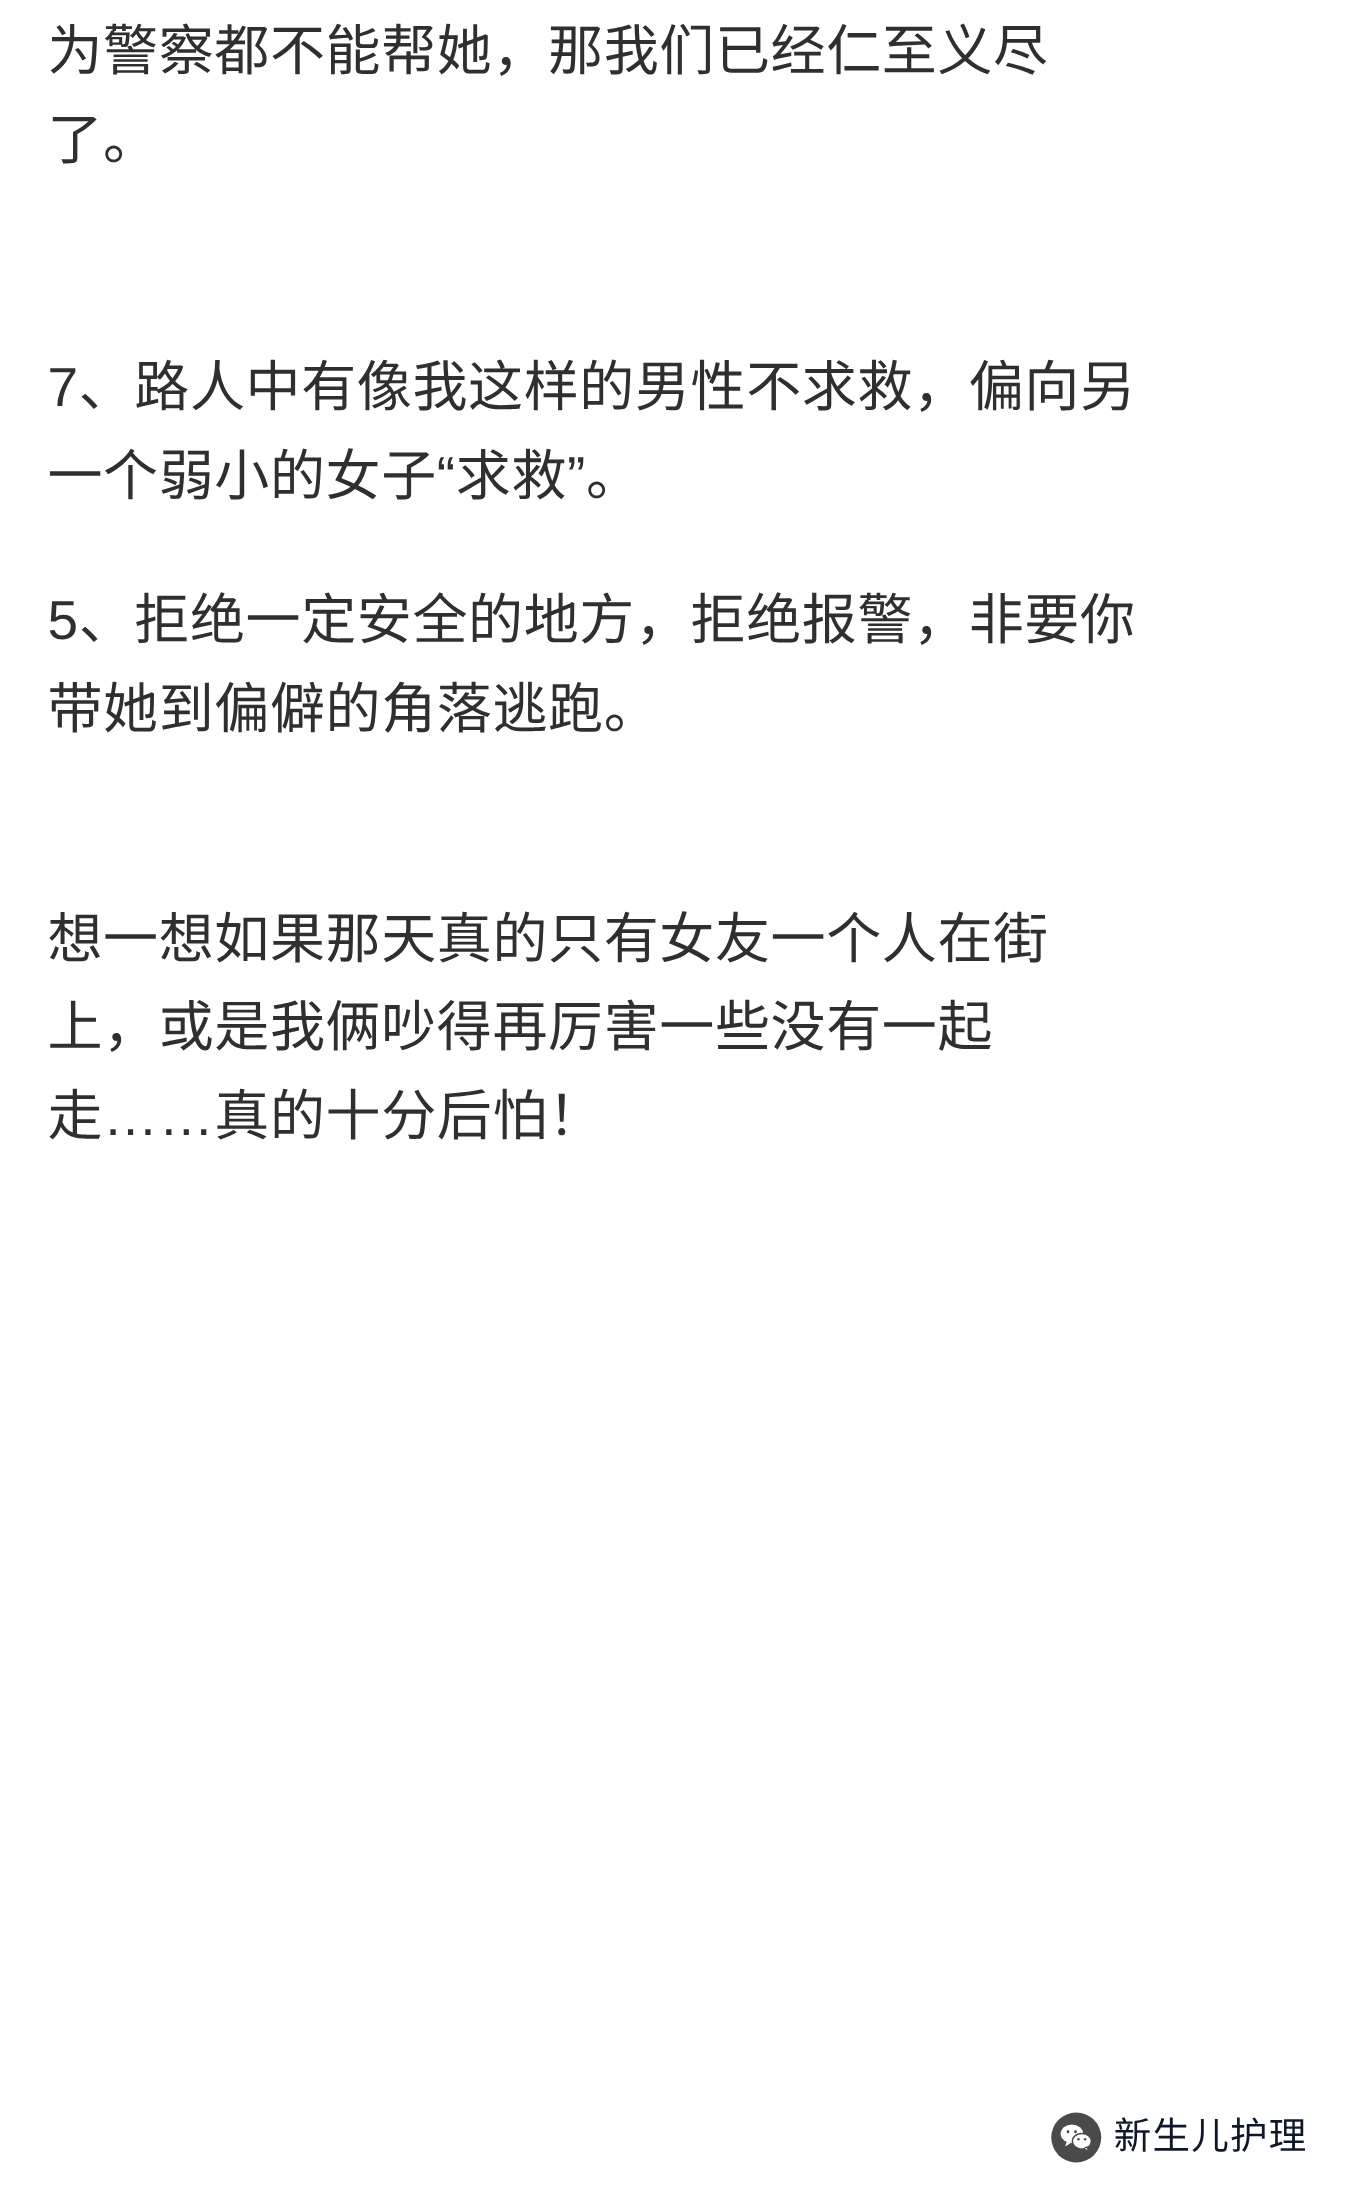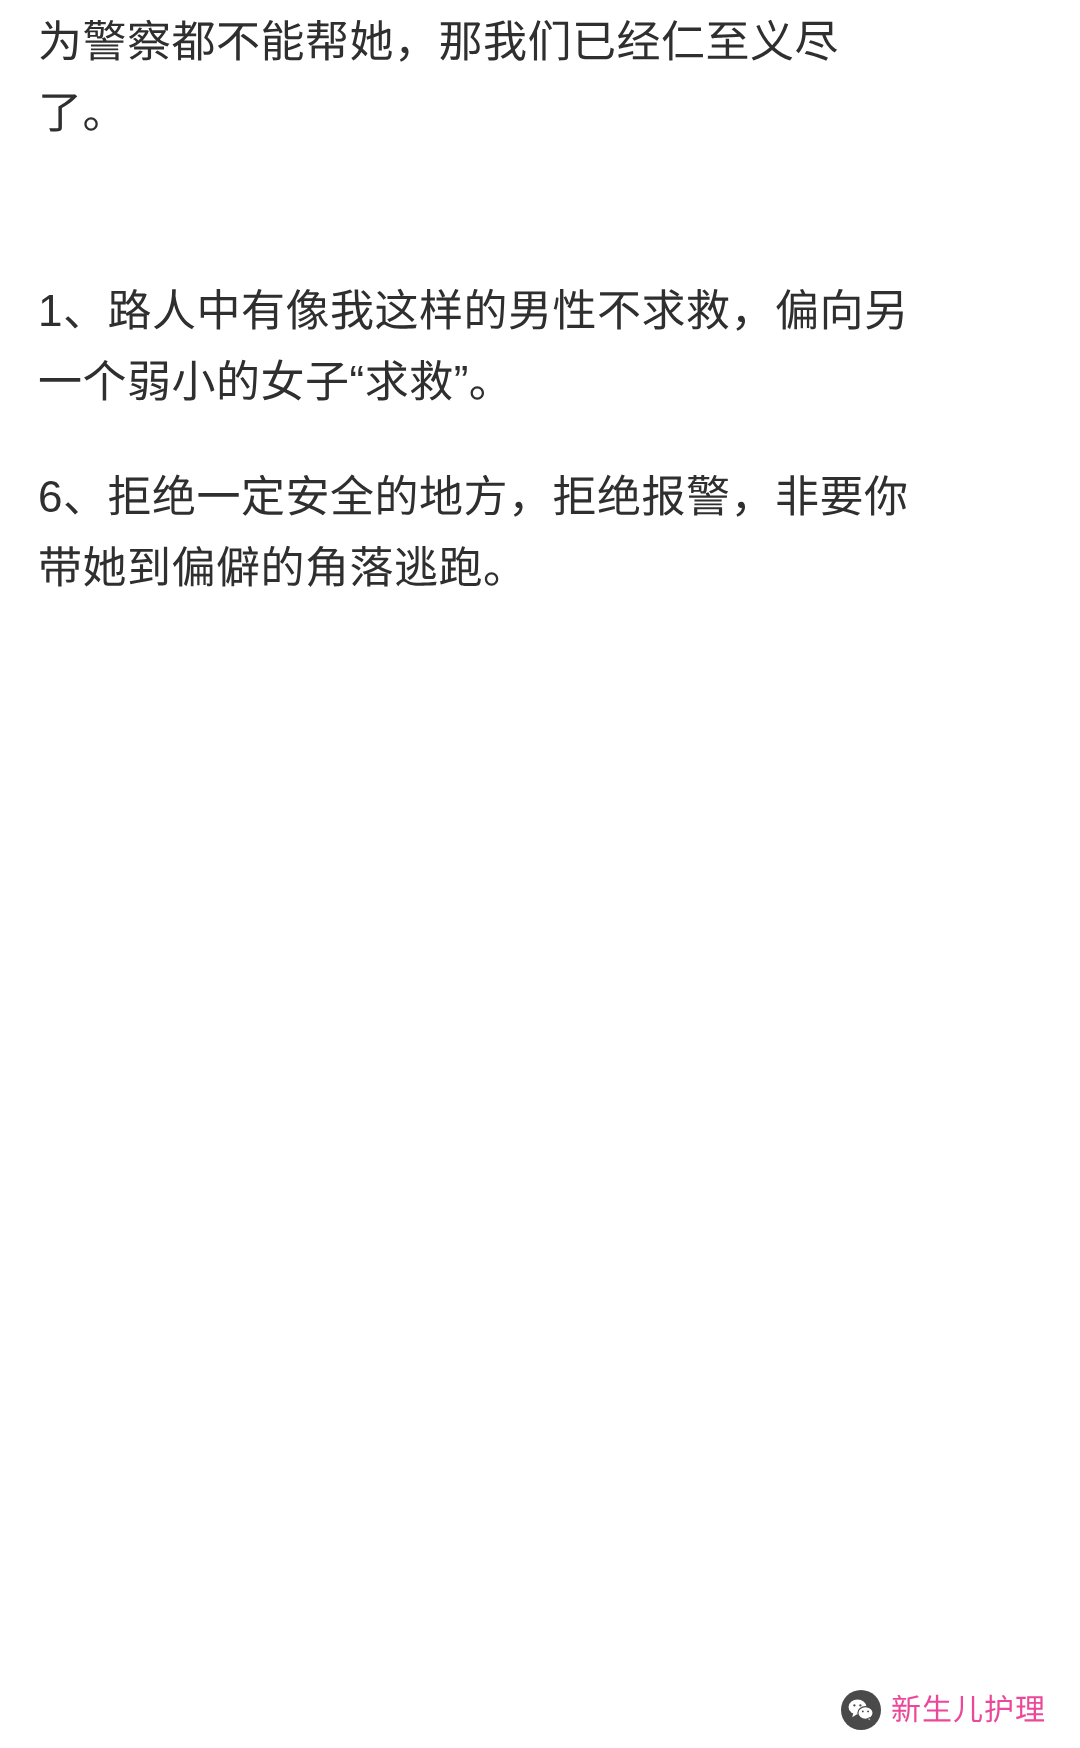--- a/index.html
+++ b/index.html
@@ -54,49 +54,50 @@
     height: 40px;
     border-radius: 50%;
     background: #4a4a4a;
     display: inline-flex;
     align-items: center;
     justify-content: center;
   }
   .wechat-icon svg { display: block; }
   .account-name {
     font-size: 30px;
-    color: #ec4899;
+    color: #0f172a;
     letter-spacing: 1px;
     line-height: 1;
     white-space: nowrap;
   }
 </style>
 </head>
 <body>
 
 <div class="article">
 
   <p class="para p-first">为警察都不能帮她，那我们已经仁至义尽了。</p>
 
   <div class="gap-lg"></div>
 
 
   <div class="gap-list"></div>
 
-  <p class="para">1、路人中有像我这样的男性不求救，偏向另一个弱小的女子“求救”。</p>
+  <p class="para">7、路人中有像我这样的男性不求救，偏向另一个弱小的女子“求救”。</p>
 
   <div class="gap-list"></div>
 
 
   <div class="gap-list"></div>
 
-  <p class="para">6、拒绝一定安全的地方，拒绝报警，非要你带她到偏僻的角落逃跑。</p>
+  <p class="para">5、拒绝一定安全的地方，拒绝报警，非要你带她到偏僻的角落逃跑。</p>
 
   <div class="gap-xl"></div>
 
+  <p class="para">想一想如果那天真的只有女友一个人在街上，或是我俩吵得再厉害一些没有一起走……真的十分后怕！</p>
 
   <div class="gap-xl"></div>
 
 
 </div>
 
 <div class="footer">
   <div class="wechat-badge">
     <span class="wechat-icon">
       <svg width="26" height="22" viewBox="0 0 26 22" aria-hidden="true">

